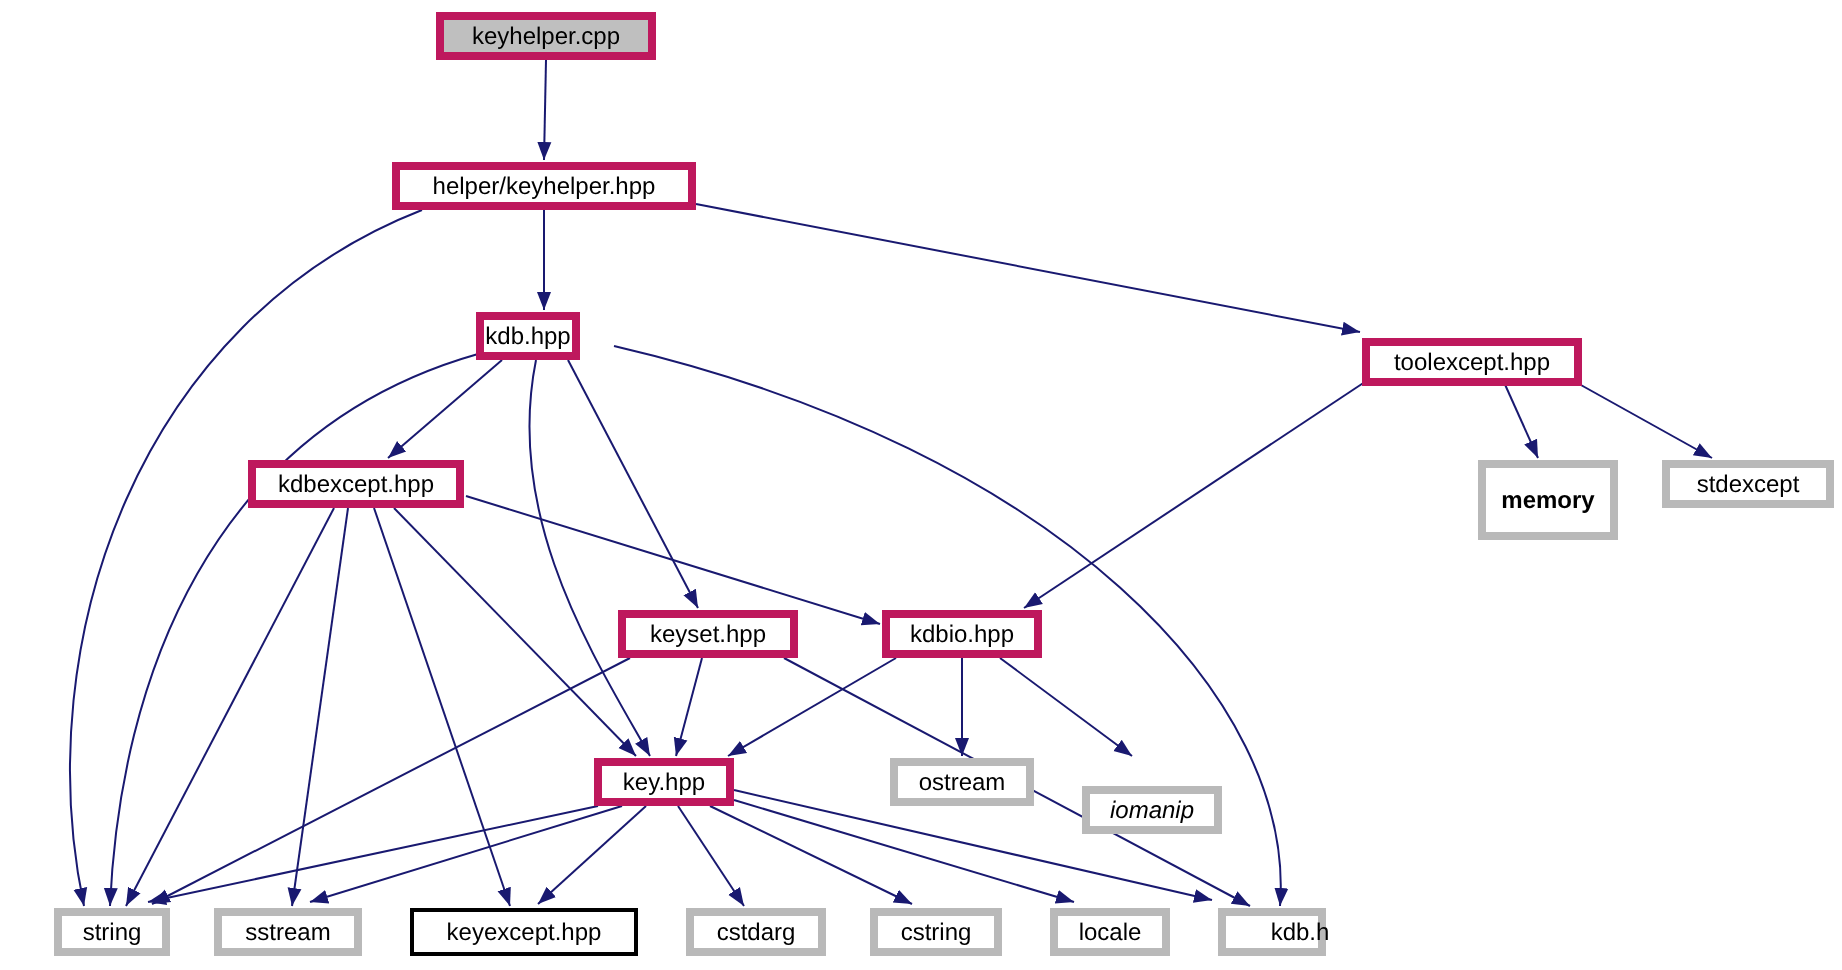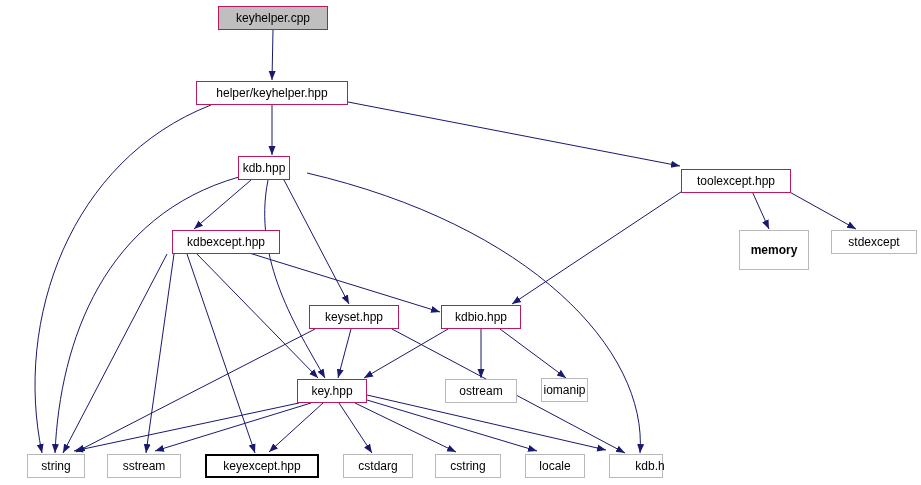--- a/index.html
+++ b/index.html
@@ -6,21 +6,21 @@
   #diagram {
     position:relative;
     width:921px; height:485px;
     background:#ffffff;
     font-family:"Liberation Sans", sans-serif;
     overflow:hidden;
   }
   #edge-layer { position:absolute; left:0; top:0; width:921px; height:485px; }
   .node {
     position:absolute; box-sizing:border-box;
-    background:#ffffff; border:1px solid #be185d;
+    background:#ffffff; border:4px solid #be185d;
     display:flex; align-items:center; justify-content:center;
     font-size:12px; color:#000000; white-space:nowrap;
     cursor:pointer;
   }
   .node.main { background:#bfbfbf; }
   .node.external { border-color:#b9b9b9; }
   .node.highlight { border:2px solid #000000; }
   .edge { fill:none; stroke-width:1; }
 </style>
 </head>
@@ -64,28 +64,28 @@
         <path d="M355,403 L456,452" class="edge" stroke="#191970" marker-end="url(#arrow)"></path>
         <path d="M367,400 L537,451" class="edge" stroke="#191970" marker-end="url(#arrow)"></path>
         <path d="M367,395 L606,450" class="edge" stroke="#191970" marker-end="url(#arrow)"></path>
       </g>
   </svg>
   <div id="node-layer">
       <div class="node main" style="left: 218px; top: 6px; width: 110px; height: 24px;">keyhelper.cpp</div>
       <div class="node" style="left: 196px; top: 81px; width: 152px; height: 24px;">helper/keyhelper.hpp</div>
       <div class="node" style="left: 238px; top: 156px; width: 52px; height: 24px;">kdb.hpp</div>
       <div class="node" style="left: 681px; top: 156px; width: 110px; height: 24px; margin-top: 13px;">toolexcept.hpp</div>
-      <div class="node" style="left: 124px; top: 230px; width: 108px; height: 24px; margin-left: 48px;">kdbexcept.hpp</div>
+      <div class="node" style="left: 124px; top: 230px; width: 108px; height: 24px;">kdbexcept.hpp</div>
       <div class="node external" style="left: 739px; top: 230px; width: 70px; height: 40px; font-weight: bold;">memory</div>
       <div class="node external" style="left: 831px; top: 230px; width: 86px; height: 24px;">stdexcept</div>
       <div class="node" style="left: 309px; top: 305px; width: 90px; height: 24px;">keyset.hpp</div>
       <div class="node" style="left: 441px; top: 305px; width: 80px; height: 24px;">kdbio.hpp</div>
       <div class="node" style="left: 297px; top: 379px; width: 70px; height: 24px;">key.hpp</div>
       <div class="node external" style="left: 445px; top: 379px; width: 72px; height: 24px;">ostream</div>
-      <div class="node external" style="left: 541px; top: 378px; width: 47px; height: 24px;">iomanip</div>
+      <div class="node external" style="left: 541px; top: 393px; width: 70px; height: 24px; font-style: italic;">iomanip</div>
       <div class="node external" style="left: 27px; top: 454px; width: 58px; height: 24px;">string</div>
       <div class="node external" style="left: 107px; top: 454px; width: 74px; height: 24px;">sstream</div>
       <div class="node highlight" style="left: 205px; top: 454px; width: 114px; height: 24px;">keyexcept.hpp</div>
       <div class="node external" style="left: 343px; top: 454px; width: 70px; height: 24px;">cstdarg</div>
       <div class="node external" style="left: 435px; top: 454px; width: 66px; height: 24px;">cstring</div>
       <div class="node external" style="left: 525px; top: 454px; width: 60px; height: 24px;">locale</div>
       <div class="node external" style="left: 609px; top: 454px; width: 54px; height: 24px; padding-left: 28px;">kdb.h</div>
     </div>
 </div>
 

